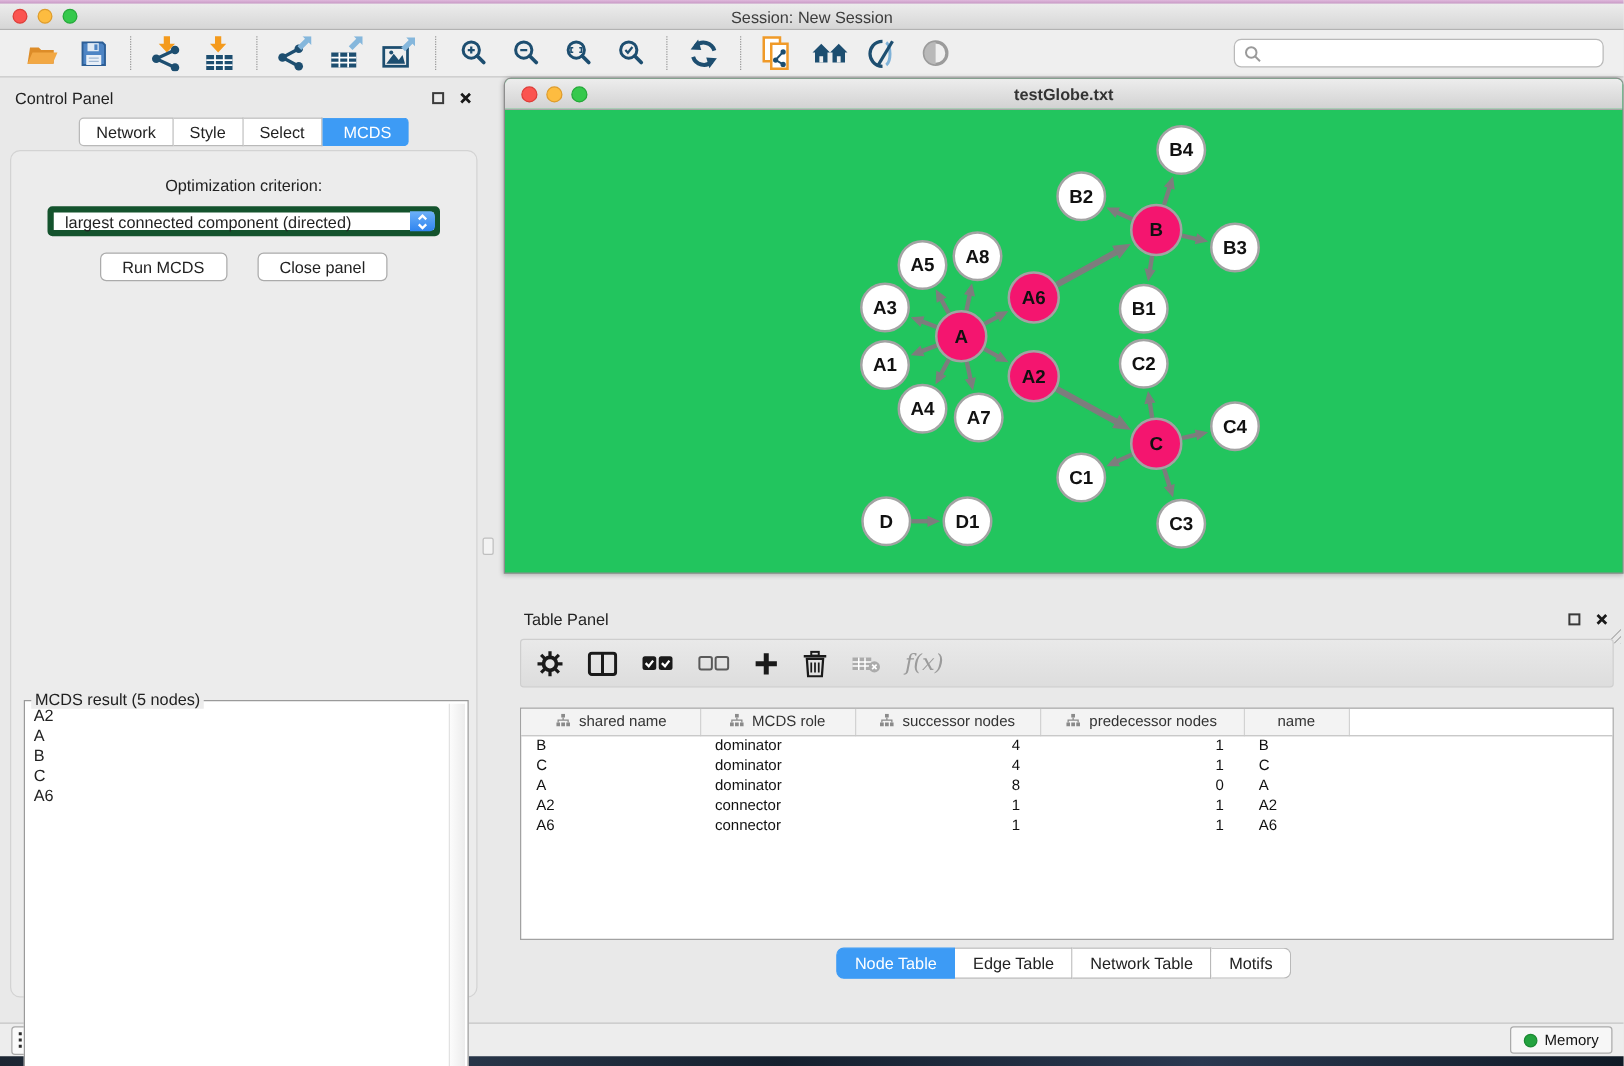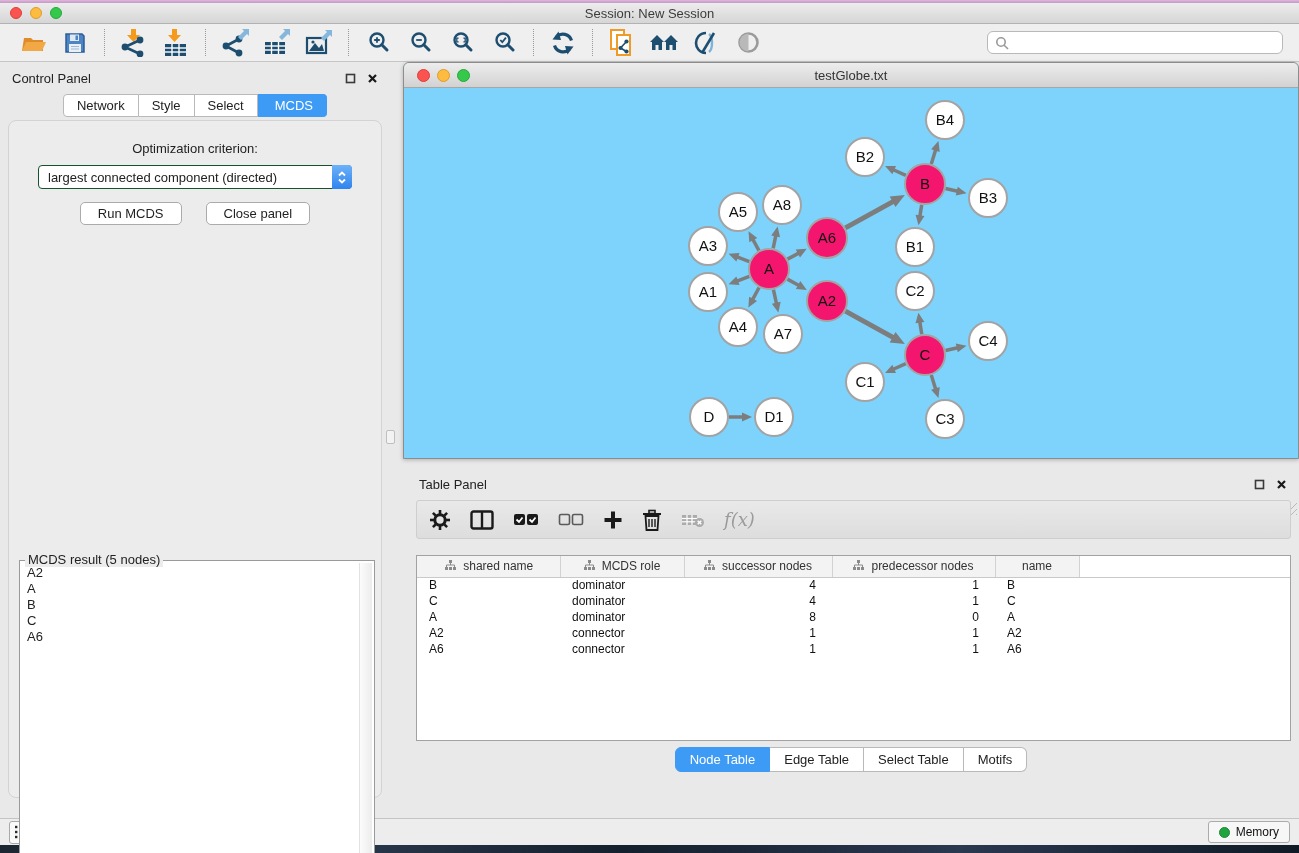--- a/index.html
+++ b/index.html
@@ -52,21 +52,21 @@
   .cp-tab:first-child { border-left-width:1px; border-radius:4px 0 0 4px; }
   .cp-tab:last-child  { border-radius:0 4px 4px 0;padding-left:17px; }
   .cp-tab.active, .tp-tab.active { background:#3d9bf5; border-color:#3d9bf5; color:#fff; }
   .cp-body {
     position:absolute; left:8px; right:8px; top:58px; height:678px;
     background:#ececec; border:1px solid #d3d3d3; border-radius:8px;
   }
   .opt-label { text-align:center; margin-top:20px; }
   .cp-select {
     margin:9px auto 0 auto; width:314px; height:24px; background:#fff;
-    border:1px solid #14532d; border-radius:4px; position:relative;
+    border:5px solid #14532d; border-radius:4px; position:relative;
     display:flex; align-items:center;
   }
   .cp-select-text { padding-left:9px; font-size:13px; }
   .cp-spinner {
     position:absolute; right:-1px; top:-1px; bottom:-1px; width:20px;
     background:linear-gradient(#6db1f8,#2f84ef); border-radius:0 4px 4px 0;
     display:flex; align-items:center; justify-content:center;
   }
   .cp-buttons { display:flex; justify-content:center; gap:24px; margin-top:13px; }
   .cp-btn {
@@ -88,41 +88,41 @@
   }
   .v-divider { width:13px; position:relative; }
   .v-divider .grip {
     position:absolute; left:-4px; top:368px; width:9px; height:14px;
     background:#f3f3f3; border:1px solid #bfbfbf; border-radius:2px;
   }
 
   
   .right-col { flex:1; display:flex; flex-direction:column; min-width:0; }
   .network-window {
-    height:397px; background:#7dd3fc; border:1px solid #8d8d8d; border-radius:6px 6px 0 0;
-    position:relative; box-shadow:0 1px 4px rgba(0,0,0,.25);
+    height:397px; background:#22c55e; border:1px solid #8d8d8d; border-radius:6px 6px 0 0;
+    position:relative; box-shadow:0 1px 4px rgba(0,0,0,.25);font-weight:bold;
   }
   .nw-titlebar {
     height:25px; background:linear-gradient(#ededed,#d2d2d2);
     border-bottom:1px solid #a6a6a6; border-radius:5px 5px 0 0; position:relative;
     display:flex; align-items:center; justify-content:center; color:#333; font-size:13px;
   }
   .nw-titlebar .lights { left:13px; top:6px; gap:7px; }
   .nw-titlebar .light { width:13px; height:13px; }
   .nw-canvas { position:relative; height:428px; overflow:hidden; }
   .nw-canvas svg { position:absolute; left:0; top:0; }
   .resize-grip {
     position:absolute; right:1px; bottom:1px; width:14px; height:14px;
     background:repeating-linear-gradient(135deg, transparent 0 3px, #b9b9b9 3px 4px);
     clip-path:polygon(100% 0, 100% 100%, 0 100%);
   }
   .h-gap { height:2px; }
 
   
-  .table-panel { flex:1; position:relative; padding-top:7px; }
+  .table-panel { flex:1; position:relative; padding-top:18px; }
   .tp-toolbar {
     margin:7px 8px 16px 13px; height:39px;
     background:linear-gradient(#e9e9e9,#dddddd); border:1px solid #cecece; border-radius:3px;
     display:flex; align-items:center; padding:0 12px; gap:19px;
   }
   .tp-icon { display:flex; align-items:center; justify-content:center; }
   .fx-label { font-family:"DejaVu Serif", serif; font-style:italic; font-size:18px; color:#9b9b9b; }
   .tp-table-wrap {
     margin:8px 8px 0 13px; height:186px; background:#fff; border:1px solid #a2a2a2; overflow:hidden;
   }
@@ -657,21 +657,21 @@
                 <td class="right">1</td>
                 <td class="left">A6</td>
                 <td></td>
               </tr>
             </tbody>
         </table>
       </div>
       <div class="tp-tabs">
           <button class="tp-tab active">Node Table</button>
           <button class="tp-tab">Edge Table</button>
-          <button class="tp-tab">Select Table</button>
+          <button class="tp-tab">Network Table</button>
           <button class="tp-tab">Motifs</button>
         </div>
     </div>
   </div>
 </div>
 
 <div class="statusbar">
   <button class="status-left-btn">
     <span style="display:flex">
         <svg width="18" height="16" viewBox="0 0 18 16">

